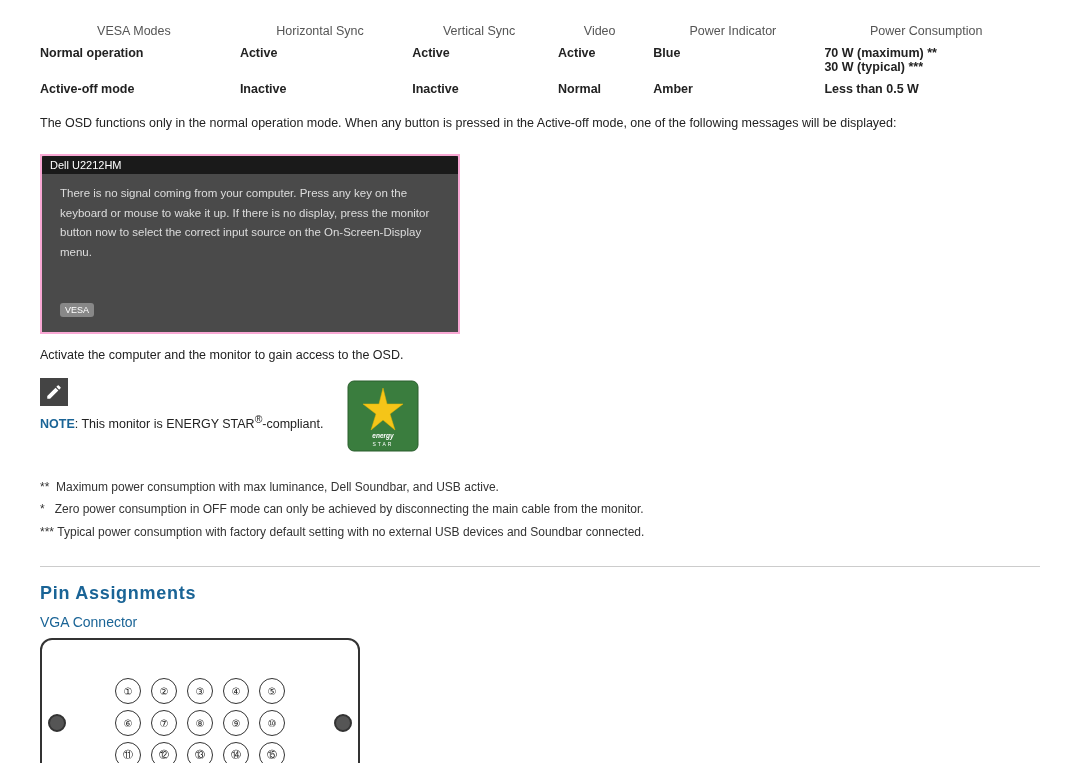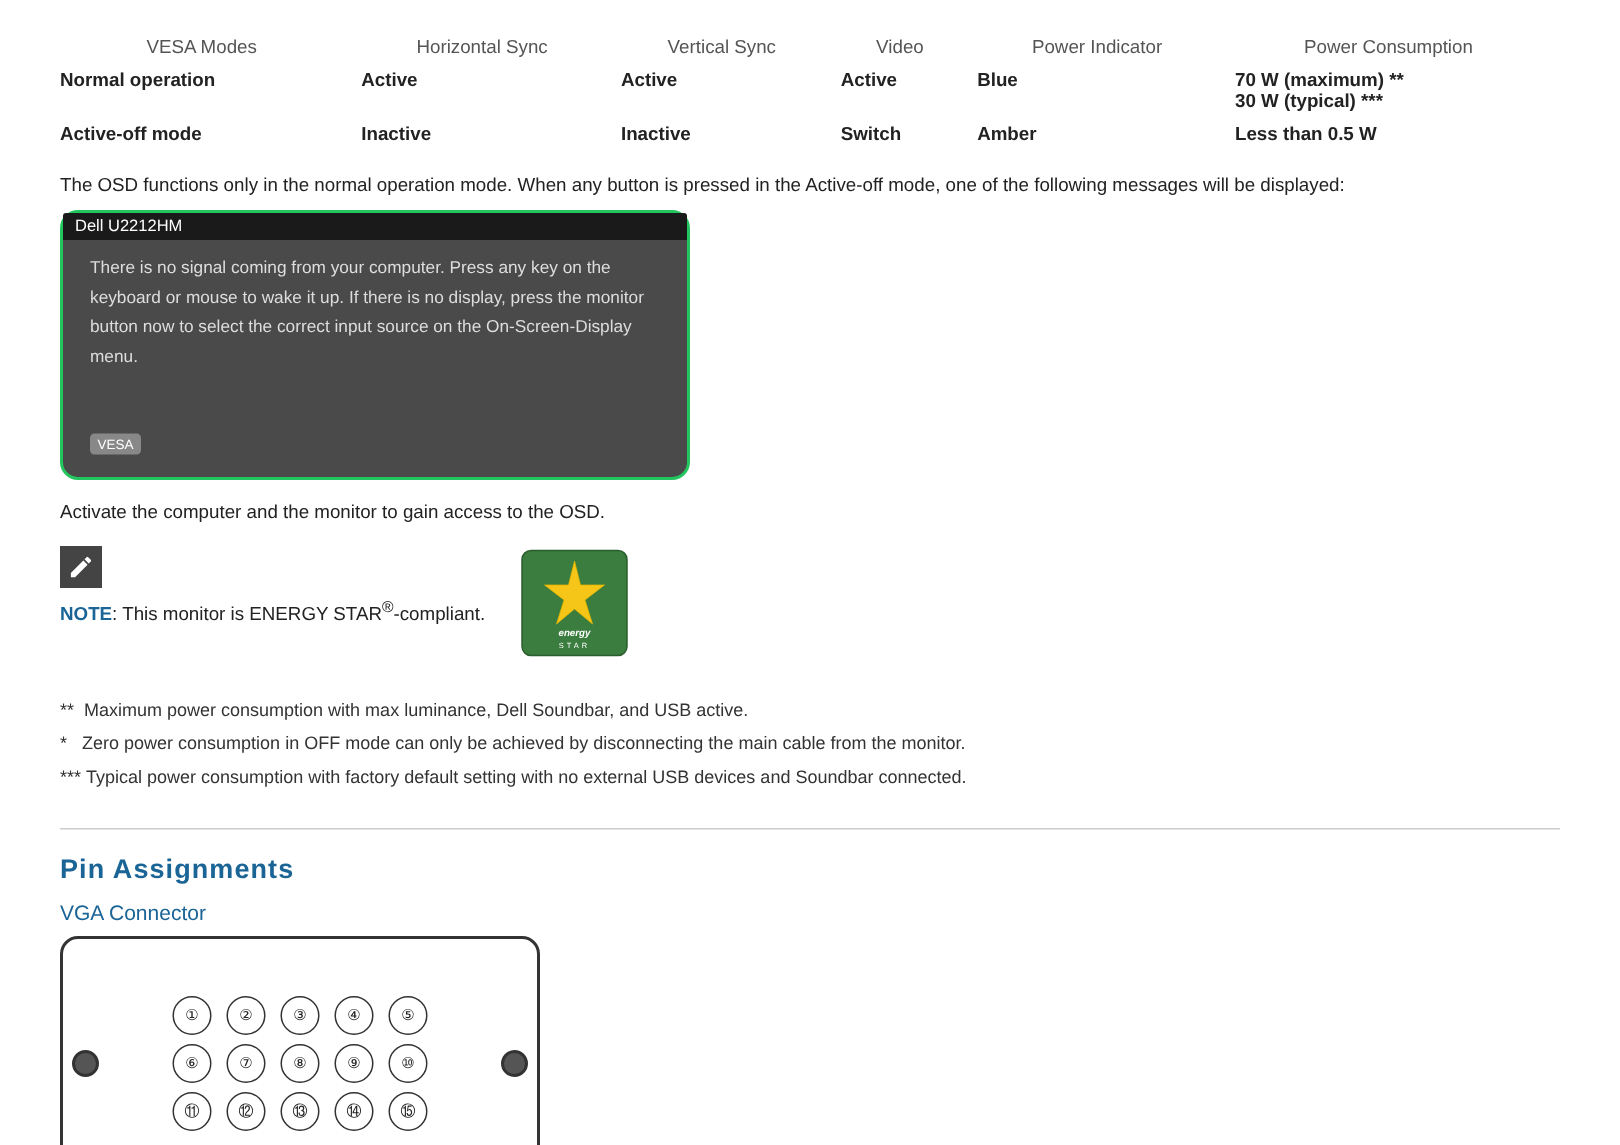--- a/index.html
+++ b/index.html
@@ -38,22 +38,22 @@
     }
     .vga-heading {
       color: #1a6496;
       font-size: 14px;
       font-weight: normal;
     }
     .osd-image {
       width: 420px;
       height: 180px;
       background: #4a4a4a;
-      border: 2px solid #22c55e;
-      border-radius: 12px;
+      border: 2px solid #f9a8d4;
+      border-radius: 0;
       margin: 10px 0 14px 0;
       padding: 14px 18px;
       position: relative;
     }
     .osd-title-bar {
       background: #1a1a1a;
       color: #fff;
       font-size: 11px;
       padding: 3px 8px;
       margin: -14px -18px 10px -18px;
@@ -187,28 +187,28 @@
       <td>Active</td>
       <td>Active</td>
       <td>Blue</td>
       <td style="white-space:pre-line;">70 W (maximum) **
 30 W (typical) ***</td>
     </tr>
     <tr>
       <td>Active-off mode</td>
       <td>Inactive</td>
       <td>Inactive</td>
-      <td>Switch</td>
+      <td>Normal</td>
       <td>Amber</td>
       <td>Less than 0.5 W</td>
     </tr>
   </tbody>
 </table>
 
-<p style="font-size:12.5px; margin-bottom:10px;">
+<p style="font-size:12.5px; margin-bottom:24px;">
   The OSD functions only in the normal operation mode. When any button is pressed in the Active-off mode, one of the following messages will be displayed:
 </p>
 
 <div class="osd-image">
   <div class="osd-title-bar">Dell U2212HM</div>
   <p class="osd-text">There is no signal coming from your computer. Press any key on the keyboard or mouse to wake it up. If there is no display, press the monitor button now to select the correct input source on the On-Screen-Display menu.</p>
   <div class="osd-logo">VESA</div>
 </div>
 
 <p class="activate-text">Activate the computer and the monitor to gain access to the OSD.</p>

